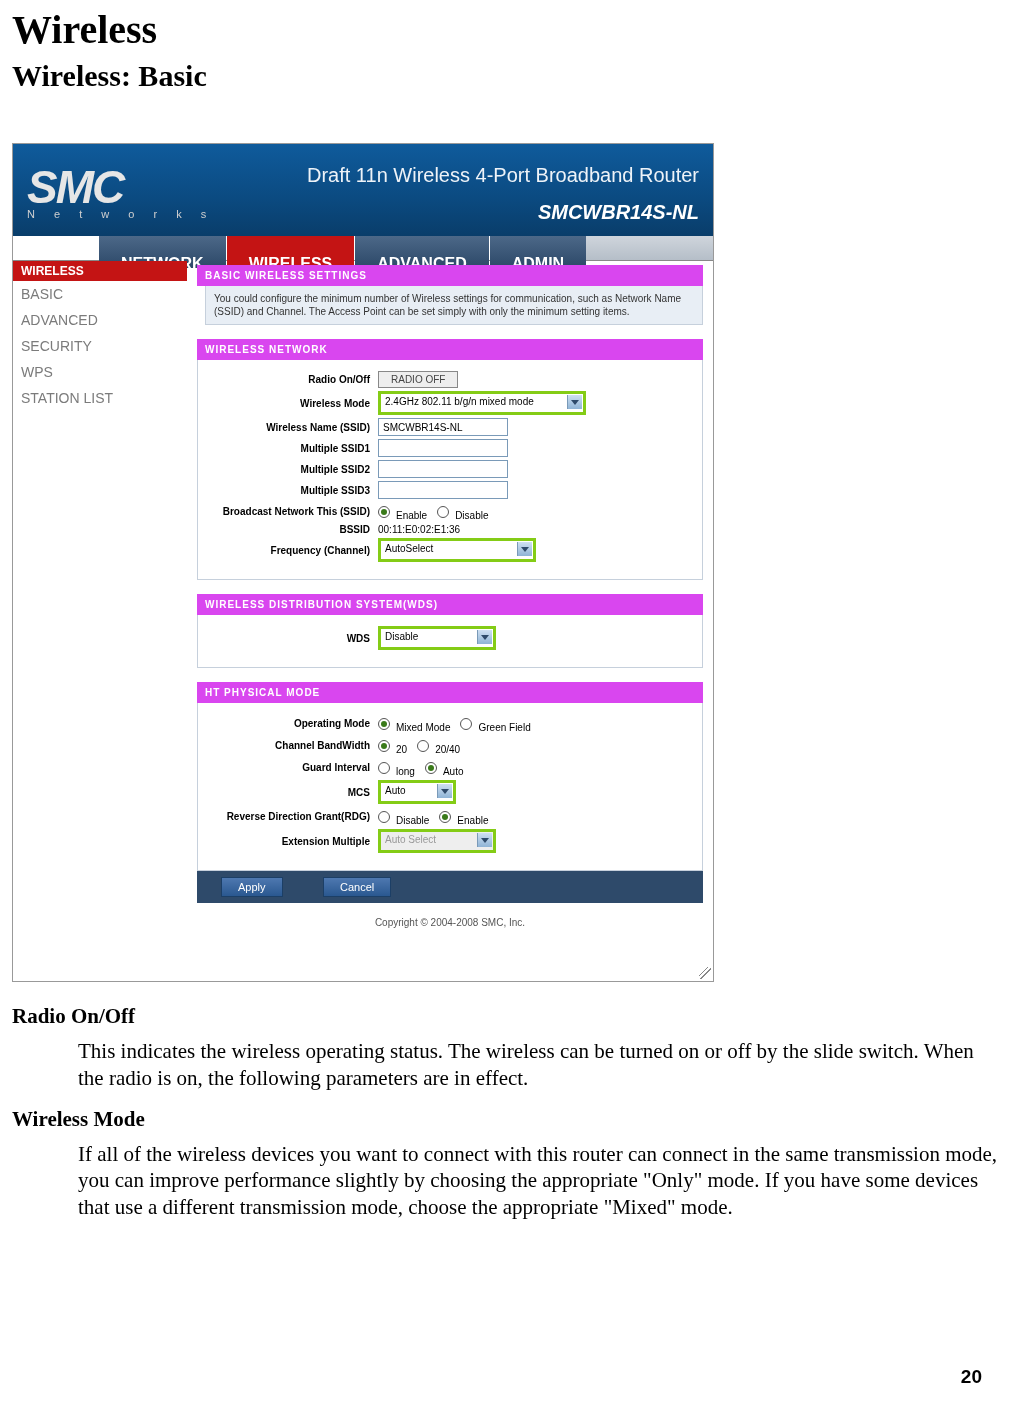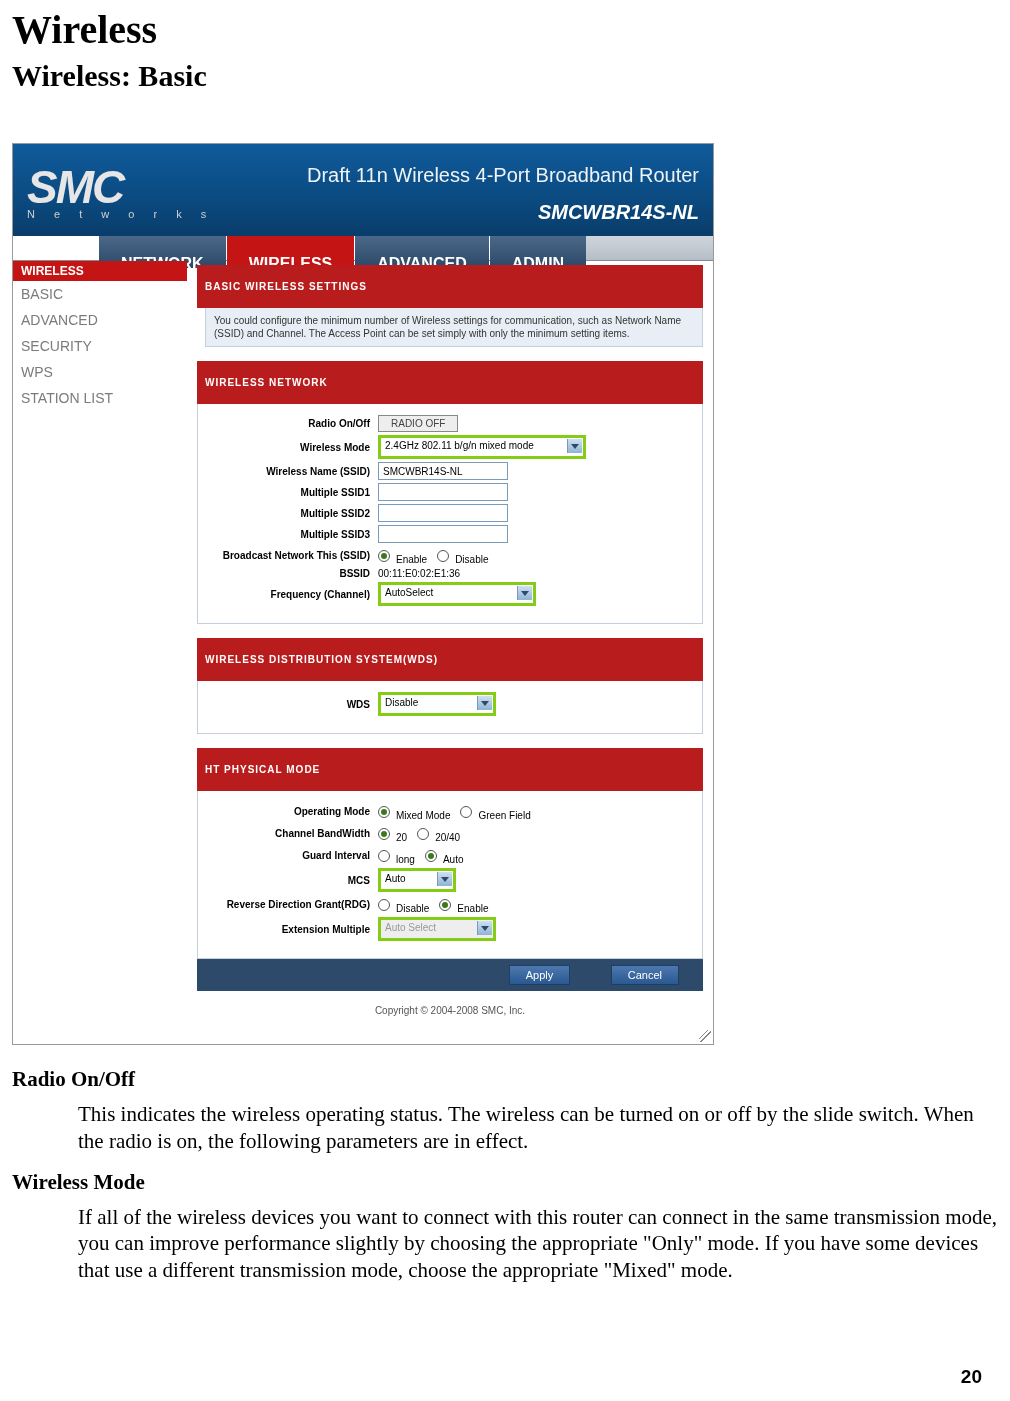--- a/index.html
+++ b/index.html
@@ -64,22 +64,22 @@
   }
   .side-head {
     background:#c41414; color:#fff; font-weight:bold;
     padding:3px 8px; font-size:12px;
   }
   .side-item { padding:5px 8px; border-bottom:0; color:#7b7b7b; font-size:14px;}
   .main {
     flex:1; padding:4px 10px 10px 10px;
   }
   .section-head {
-    background:#b91c1c; color:#fff; font-size:10px; font-weight:bold;
-    padding:16px 8px; letter-spacing:1px;
+    background:#d946ef; color:#fff; font-size:10px; font-weight:bold;
+    padding:5px 8px; letter-spacing:1px;
   }
   .section-desc {
     background:#e8eef5; color:#333; font-size:10px; padding:6px 8px;
     border:1px solid #c6d0dc; border-top:0; line-height:1.3;margin-left:8px;
   }
   .panel {
     border:1px solid #c6d0dc; border-top:0; padding:8px 8px 14px 8px;
     font-size:10px; color:#000; background:#fff;
   }
   .gap { height:14px;}
@@ -114,21 +114,21 @@
   }
   .radio.checked:after{
     content:""; position:absolute; left:2px; top:2px; width:6px; height:6px;
     background:#3a7a1a; border-radius:50%;
   }
   .rlabel{ font-size:10px; margin:8px 6px 0 2px;}
   .value-text{ font-size:10px; }
   .sel.disabled{ background:#eee; color:#999;}
   
   .action-bar {
-    background:#2e4a6a; padding:6px; text-align:right;
+    background:#2e4a6a; padding:6px; text-align:left;
   }
   .action-bar .abtn {
     display:inline-block; background:linear-gradient(#4e78b0,#2a5890);
     border:1px solid #1c3f66; color:#fff; font-size:11px;
     padding:3px 16px; margin:0 18px;
   }
   .copyright {
     text-align:center; font-size:10px; color:#555; padding:14px 0 18px 0;
   }
   .resize-grip{

